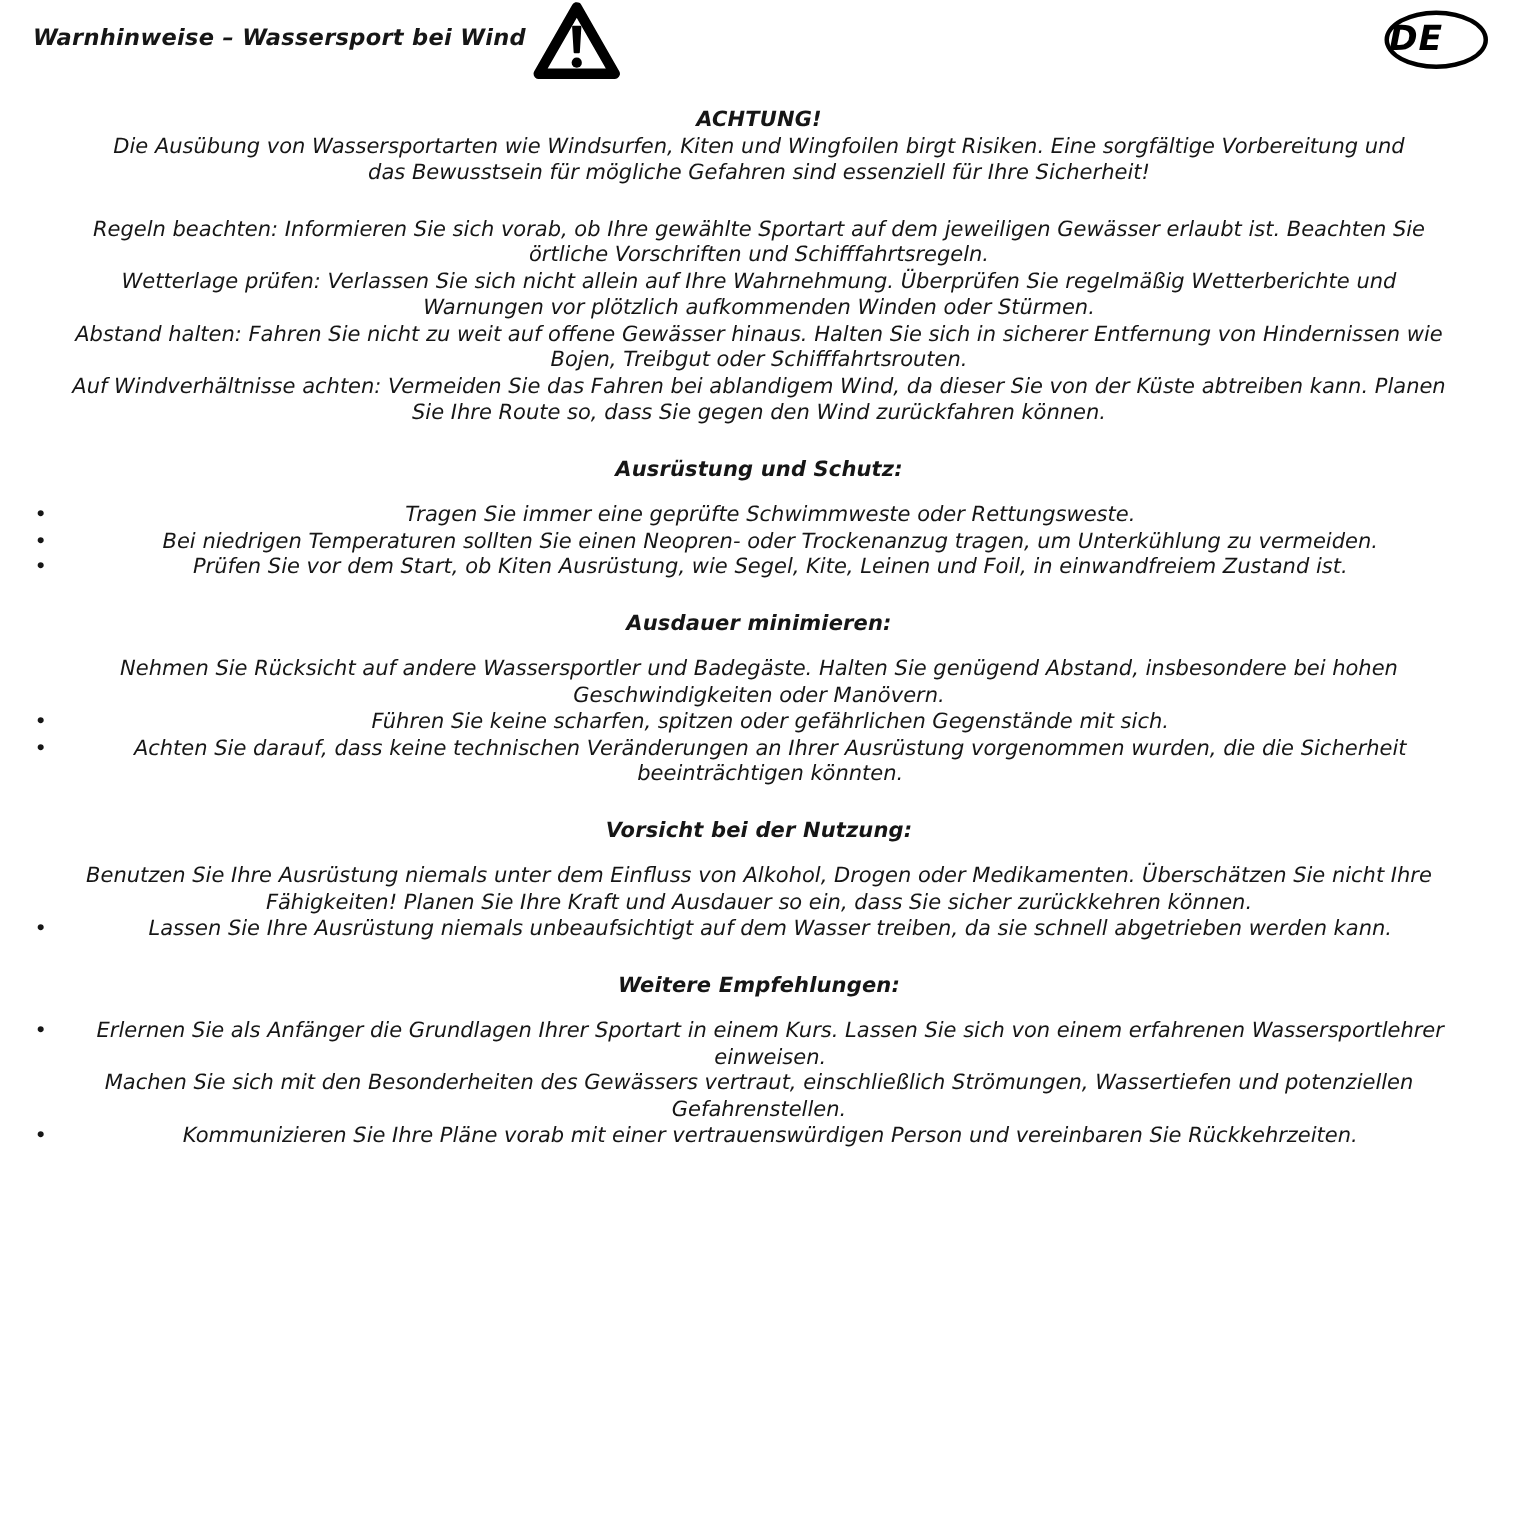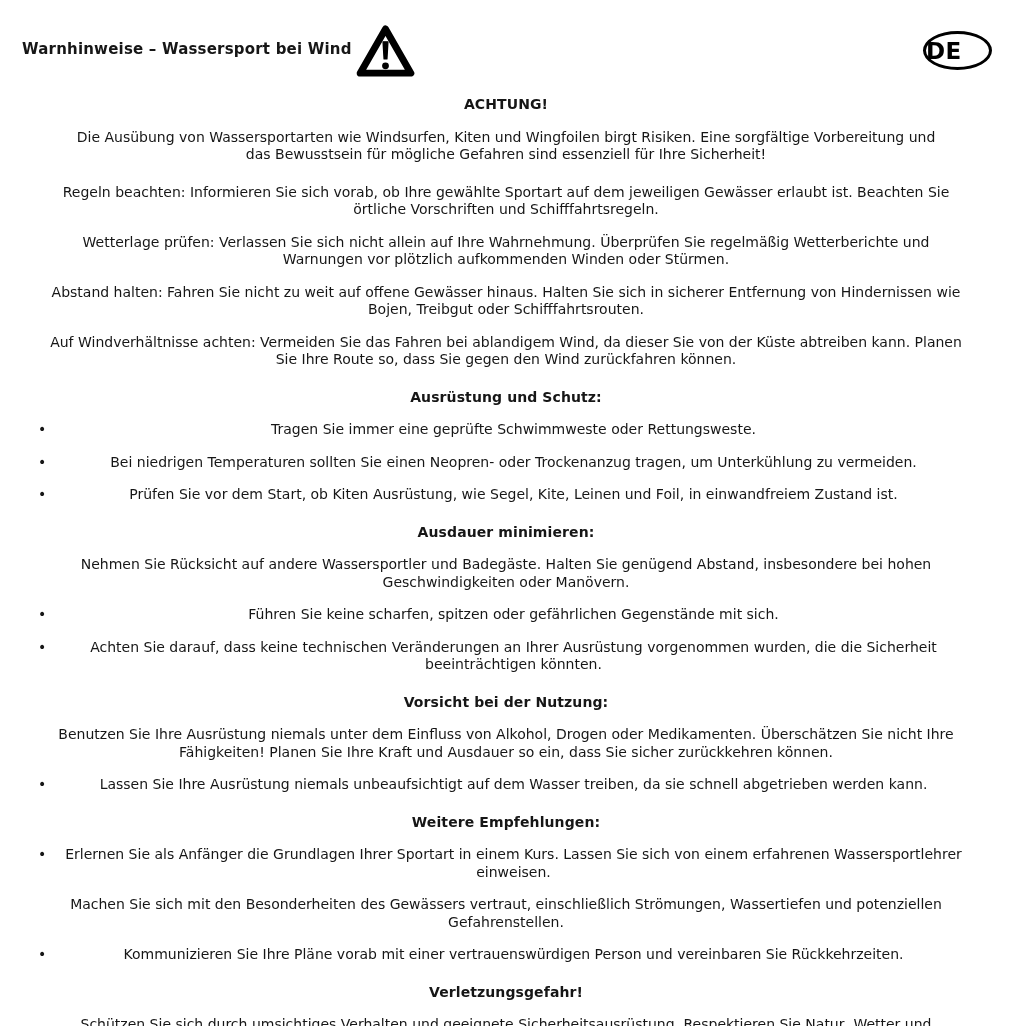--- a/index.html
+++ b/index.html
@@ -11,22 +11,23 @@
     width: 1020px;
     height: 1026px;
     overflow: hidden;
     font-family: "DejaVu Sans", "Liberation Sans", sans-serif;
     color: #161616;
   }
   .page {
     box-sizing: border-box;
     width: 1020px;
     height: 807px;
-    padding: 40px 30px 0 22px;
+    padding: 16px 30px 0 22px;
     position: relative;
+    font-style: italic;
   }
   
   .doc-header {
     display: flex;
     align-items: flex-start;
     position: relative;
     margin-bottom: 16px;
   }
   .title-block {
     display: flex;
@@ -72,21 +73,21 @@
   h2.sec-heading {
     margin: 0;
     font-size: 14px;
     font-weight: bold;
     line-height: 17.5px;
     letter-spacing: 0.1px;
   }
   .section-body { margin-top: 13px; }
   .doc-section.tight .section-body { margin-top: 0; }
   p.item {
-    margin: 15px;
+    margin: 0;
     font-size: 14px;
     line-height: 17.5px;
     white-space: pre-line;
   }
   .item-plain { margin-left: 0; }
   .item-indent { margin-left: 18px; }
   .item-bullet {
     position: relative;
     margin-left: 3px;
     padding-left: 15px;
@@ -168,22 +169,15 @@
       <section class="doc-section">
         <h2 class="sec-heading">Weitere Empfehlungen:</h2>
         <div class="section-body">
           <p class="item item-bullet"><span class="bullet-dot">•</span><span>Erlernen Sie als Anfänger die Grundlagen Ihrer Sportart in einem Kurs. Lassen Sie sich von einem erfahrenen Wassersportlehrer
 einweisen.</span></p>
           <p class="item item-indent">Machen Sie sich mit den Besonderheiten des Gewässers vertraut, einschließlich Strömungen, Wassertiefen und potenziellen
 Gefahrenstellen.</p>
           <p class="item item-bullet"><span class="bullet-dot">•</span><span>Kommunizieren Sie Ihre Pläne vorab mit einer vertrauenswürdigen Person und vereinbaren Sie Rückkehrzeiten.</span></p>
         </div>
       </section>
-      <section class="doc-section tight">
-        <h2 class="sec-heading">Verletzungsgefahr!</h2>
-        <div class="section-body">
-          <p class="item item-plain">Schützen Sie sich durch umsichtiges Verhalten und geeignete Sicherheitsausrüstung. Respektieren Sie Natur, Wetter und
-Mitmenschen, um ein sicheres und unfallfreies Erlebnis zu gewährleisten.</p>
-        </div>
-      </section>
     </main>
 
 </div>
 
 </body></html>

